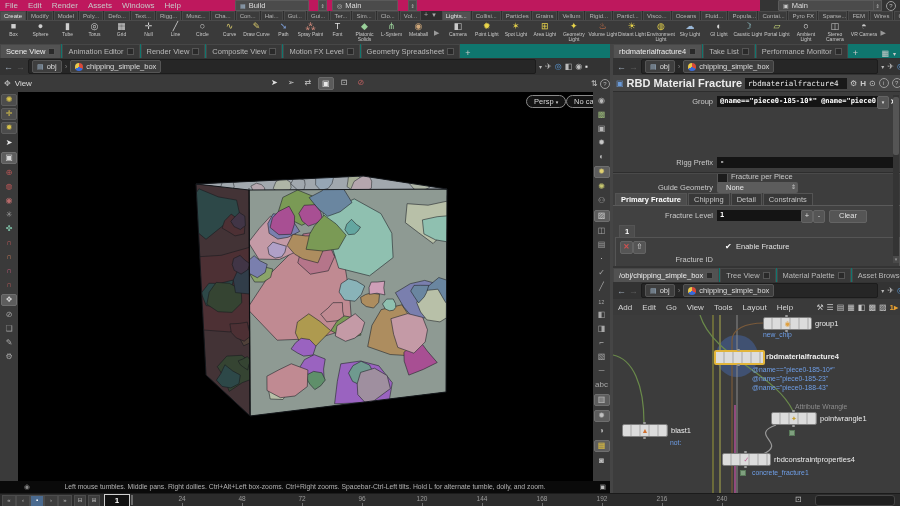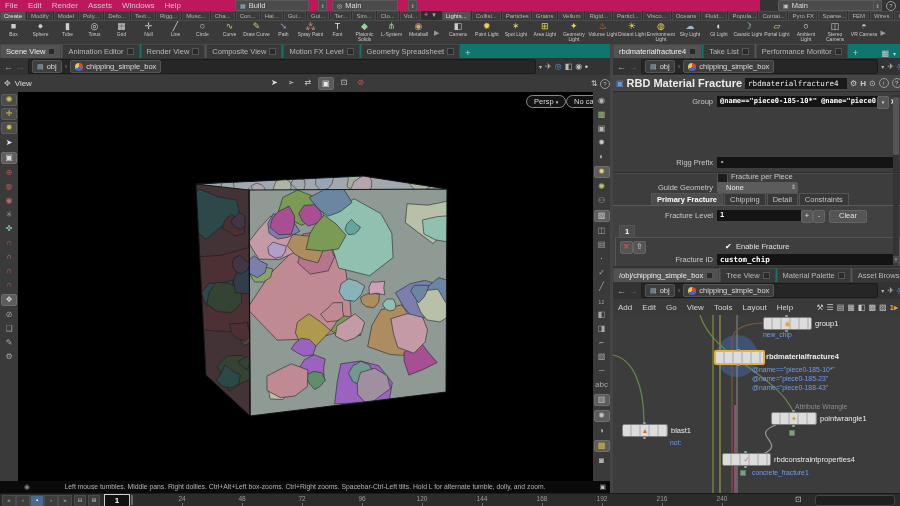--- a/index.html
+++ b/index.html
@@ -621,21 +621,21 @@
       <span class="pfield" style="left:104px;width:172px;">-</span>
     </div>
     <div class="abs" style="left:613px;top:172px;"></div>
     <div style="position:absolute;left:0;top:97px;width:287px;height:1px;background:#2e2e2e;border-bottom:1px solid #4a4a4a;"></div>
     <div class="prow" style="top:106px;">
       <span class="plabel">Guide Geometry</span>
       <span class="pill" style="left:104px;width:58px;">None</span>
       <span class="spin2" style="left:176px;">⇕</span>
     </div>
 
-    <div style="position:absolute;left:2px;top:118px;display:flex;align-items:flex-end;margin-left:36px;">
+    <div style="position:absolute;left:2px;top:118px;display:flex;align-items:flex-end;">
         <span class="ptab2 act">Primary Fracture</span>
         <span class="ptab2">Chipping</span>
         <span class="ptab2">Detail</span>
         <span class="ptab2">Constraints</span>
       </div>
     <div style="position:absolute;left:0;top:130px;width:287px;height:61px;border-top:1px solid #5a5a5a;background:#414141;"></div>
 
     <div class="prow" style="top:134px;">
       <span class="plabel">Fracture Level</span>
       <span class="pfield" style="left:104px;width:78px;">1</span>
@@ -647,21 +647,20 @@
     <div style="position:absolute;left:2px;top:162px;width:283px;height:29px;border:1px solid #555;background:#3e3e3e;"></div>
 
     <div class="prow" style="top:165px;">
       <span class="pbtn" style="left:7px;width:11px;color:#d05050;font-weight:bold;">✕</span>
       <span class="pbtn" style="left:20px;width:11px;">⇧</span>
       <span style="position:absolute;left:112px;top:2px;color:#fff;font-size:8px;">✔</span>
       <span style="position:absolute;left:123px;top:2px;font-size:7.5px;color:#e0e0e0;">Enable Fracture</span>
     </div>
     <div class="prow" style="top:178px;">
       <span class="plabel">Fracture ID</span>
-      <span class="pfield" style="left:104px;width:170px;font-size:7.5px;">custom_chip</span>
     </div>
 
   </div>
   <div id="pscroll" class="abs">
     <span class="handle"></span>
     <span class="sbtn">▾</span>
   </div>
 
   <div id="netpane" class="abs">
     <div class="panetabs" style="width:287px;">

